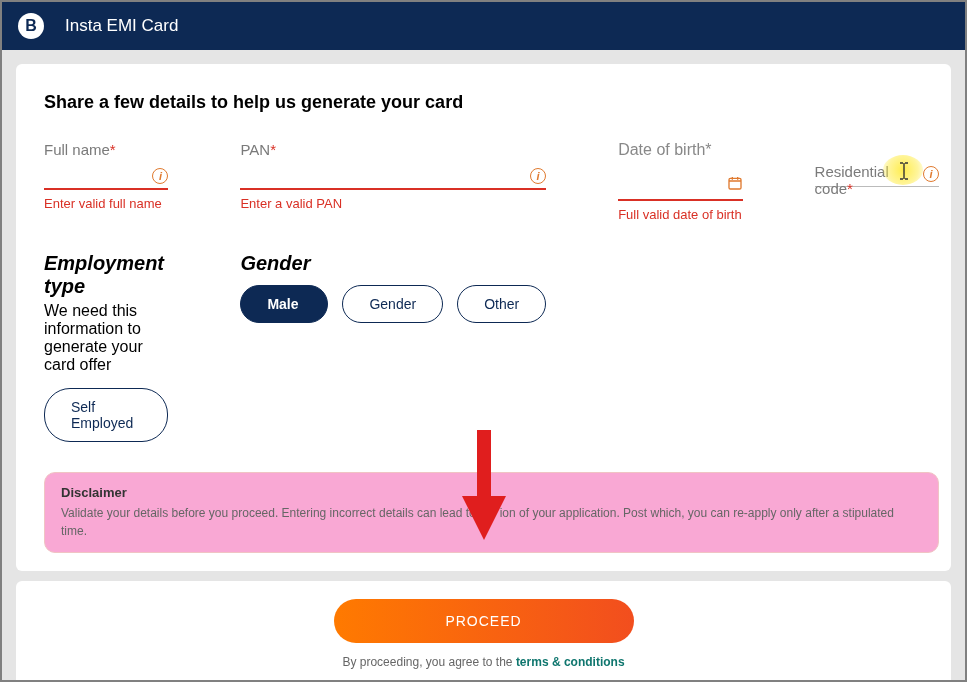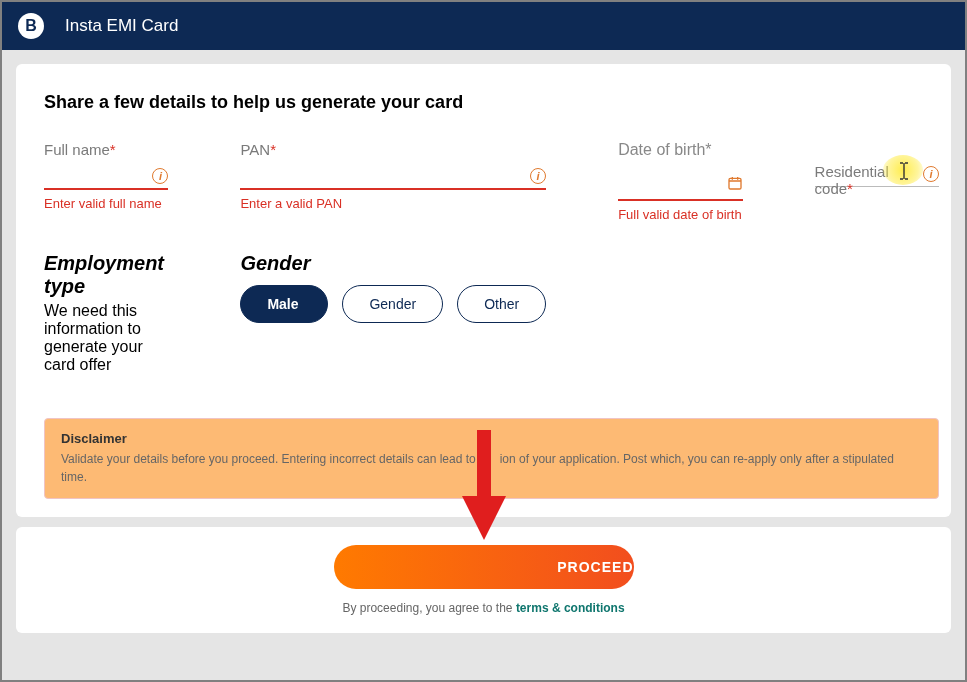--- a/index.html
+++ b/index.html
@@ -84,46 +84,45 @@
     text-align: left;
   }
   .pill.active {
     background: #0d2954;
     color: #fff;
     font-weight: 700;
   }
   .disclaimer {
     margin-top: 30px;
     border: 1px solid #f0c4c4;
-    background: #fdba74;
-    border-radius: 4px;
+    background: #f9a8d4;
+    border-radius: 11px;
     padding: 12px 16px;
   }
   .disclaimer .dt { font-weight: 700; font-size: 13px; margin-bottom: 4px; color: #333; }
   .disclaimer .dm { font-size: 12px; color: #666; line-height: 1.5; }
   .footer-card {
     background: #fff;
     border-radius: 6px;
     margin-top: 10px;
     padding: 18px;
     position: relative;
     text-align: center;
   }
   .proceed {
     background: linear-gradient(90deg, #ff7a00, #f24e1e);
     color: #fff;
-    font-weight: 700;
+    font-weight: 400;
     letter-spacing: 1px;
     font-size: 14px;
     border: none;
     border-radius: 26px;
     padding: 14px 0;
     width: 300px;
     cursor: pointer;
-    text-align: right;
   }
   .agree { font-size: 12px; color: #666; margin-top: 12px; }
   .agree .tc { color: #0f766e; font-weight: 600; cursor: pointer; }
   
   .arrow-overlay {
     position: absolute;
     left: 460px; top: 430px;
     width: 48px; height: 110px;
     pointer-events: none;
     z-index: 50;
@@ -207,20 +206,21 @@
           </svg>
           <input type="text" style="opacity: 0;">
           <span class="info-icon">i</span>
         </div>
       </div>
 
       <div class="field">
         <div class="section-head">Employment type</div>
         <div class="section-sub">We need this information to generate your card offer</div>
         <div class="pill-row">
+          <button class="pill">Self Employed</button>
         </div>
       </div>
 
       <div class="field">
         <div class="section-head">Gender</div>
         <div class="pill-row" style="margin-top:10px;">
           <button class="pill active">Male</button>
           <button class="pill">Gender</button>
           <button class="pill">Other</button>
         </div>

